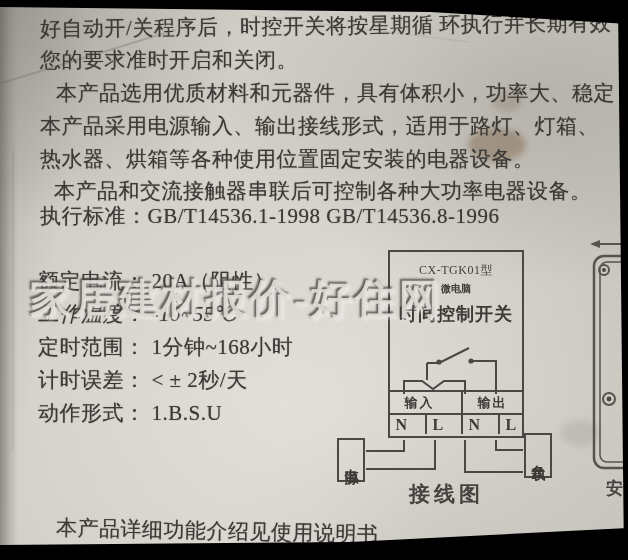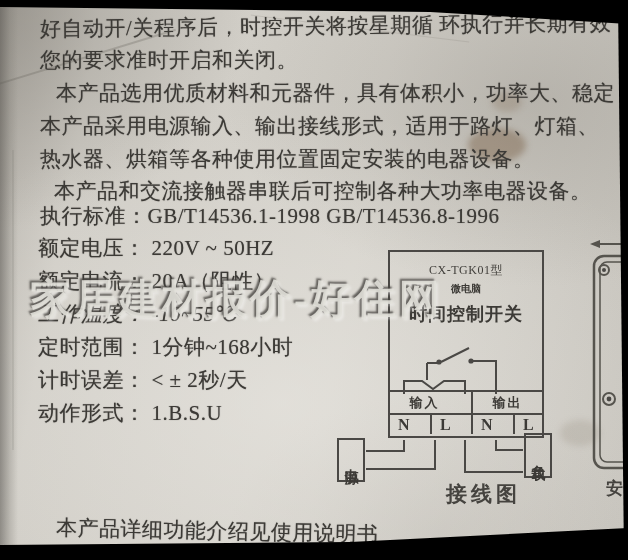--- a/index.html
+++ b/index.html
@@ -28,21 +28,21 @@
   }
   .spec .lab{margin-right:6px;}
   #wm{
     position:absolute;left:30px;top:272px;z-index:40;white-space:nowrap;
     font-size:41px;font-weight:bold;letter-spacing:3px;
     color:rgba(228,226,220,.88);
     text-shadow:-2px -2px 2px rgba(70,68,64,.8), 2px 2px 3px rgba(255,255,255,.40);
     pointer-events:none;
   }
   
-  #devbox{position:absolute;left:388px;top:250px;width:156px;height:188px;
+  #devbox{position:absolute;left:388px;top:250px;width:136px;height:188px;
     border:2px solid #4a4845;z-index:12;box-sizing:border-box;}
   #devbox .model{position:absolute;left:0;right:0;top:10px;text-align:center;
     font-size:12px;color:#403e3a;letter-spacing:.5px;}
   #devbox .t1{position:absolute;left:0;right:0;top:30px;text-align:center;
     font-size:10px;font-weight:bold;color:#3c3a36;}
   #devbox .t2{position:absolute;left:0;right:0;top:50px;text-align:center;
     font-size:18px;font-weight:bold;color:#3c3a36;letter-spacing:1px;}
   #terms{position:absolute;left:0;right:0;bottom:0;height:44px;border-top:2px solid #4a4845;}
   #terms .row{display:flex;width:100%;box-sizing:border-box;gap:12px;}
   #terms .hrow{height:21px;}
@@ -50,21 +50,21 @@
   #terms .cell{flex:1;display:flex;align-items:center;justify-content:center;
     box-sizing:border-box;color:#3c3a36;}
   #terms .hcell{font-size:13px;font-weight:bold;letter-spacing:2px;}
   #terms .tcell{font-size:16px;font-weight:bold;}
   #terms .bl{border-left:2px solid #4a4845;}
   .sbox{position:absolute;z-index:12;border:2px solid #4a4845;box-sizing:border-box;
     display:flex;align-items:center;justify-content:center;
     writing-mode:vertical-rl;text-orientation:upright;
     font-size:14px;font-weight:bold;color:#3c3a36;letter-spacing:2px;}
   #caption{position:absolute;left:409px;top:480px;z-index:12;
-    font-size:21px;font-weight:bold;letter-spacing:4px;color:#45433f;margin-left:37px;}
+    font-size:21px;font-weight:bold;letter-spacing:4px;color:#45433f;}
   #install-caption{position:absolute;left:606px;top:477px;z-index:12;
     font-size:17px;font-weight:bold;color:#45433f;}
   #wires{position:absolute;left:0;top:0;width:628px;height:560px;z-index:11;}
   
   .band{position:absolute;background:#000;z-index:50;}
   #band-top{left:0;top:0;width:628px;height:24px;
     clip-path:polygon(0 0,628px 0,628px 24px,430px 12px,0 7px);}
   #band-bottom{left:0;top:526px;width:628px;height:34px;
     clip-path:polygon(0 19px,350px 16px,628px 2px,628px 34px,0 34px);}
   #band-right{left:616px;top:0;width:12px;height:560px;
@@ -85,23 +85,20 @@
   <div class="stain" style="left:560px;top:420px;width:40px;height:26px;background:rgba(128,118,100,.18);"></div>
 
   <div class="ln" style="left:40px;top:12px;transform:rotate(-0.6deg);">好自动开/关程序后，时控开关将按星期循 环执行并长期有效</div>
   <div class="ln" style="left:40px;top:46px;">您的要求准时开启和关闭。</div>
   <div class="ln" style="left:56px;top:79px;">本产品选用优质材料和元器件，具有体积小，功率大、稳定</div>
   <div class="ln" style="left:40px;top:112px;">本产品采用电源输入、输出接线形式，适用于路灯、灯箱、</div>
   <div class="ln" style="left:40px;top:145px;">热水器、烘箱等各种使用位置固定安装的电器设备。</div>
   <div class="ln" style="left:54px;top:177px;">本产品和交流接触器串联后可控制各种大功率电器设备。</div>
   <div class="ln" style="left:40px;top:202px;">执行标准：GB/T14536.1-1998  GB/T14536.8-1996</div>
 
-  <div class="ln spec" style="left:38px;top:234px;">
-    <span class="lab">额定电压：</span><span>220V ~ 50HZ</span>
-  </div>
   <div class="ln spec" style="left:38px;top:267px;">
     <span class="lab">额定电流：</span><span>20A（阻性）</span>
   </div>
   <div class="ln spec" style="left:38px;top:300px;font-style:italic;">
     <span class="lab">工作温度：</span><span>-10~55℃</span>
   </div>
   <div class="ln spec" style="left:38px;top:333px;">
     <span class="lab">定时范围：</span><span>1分钟~168小时</span>
   </div>
   <div class="ln spec" style="left:38px;top:366px;">

